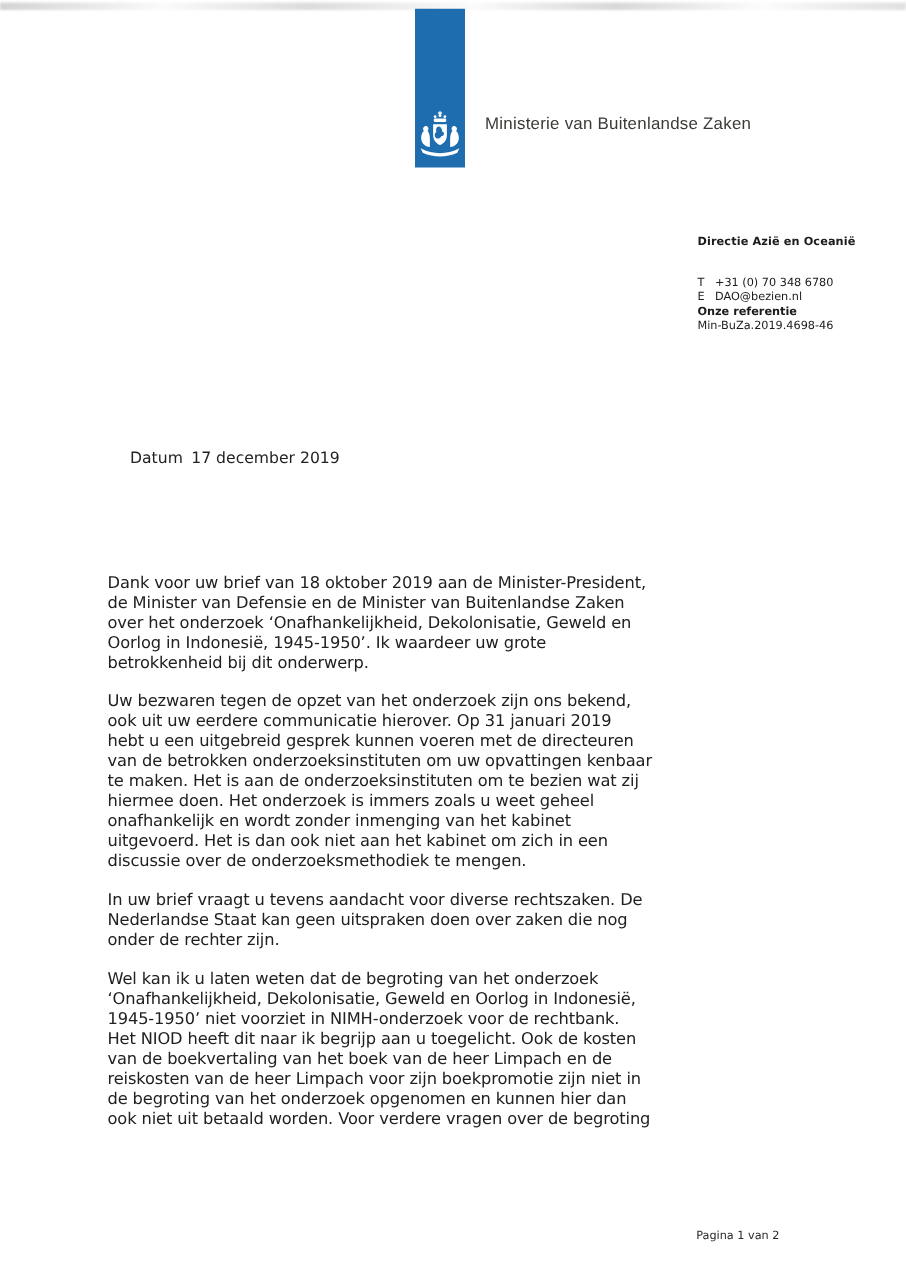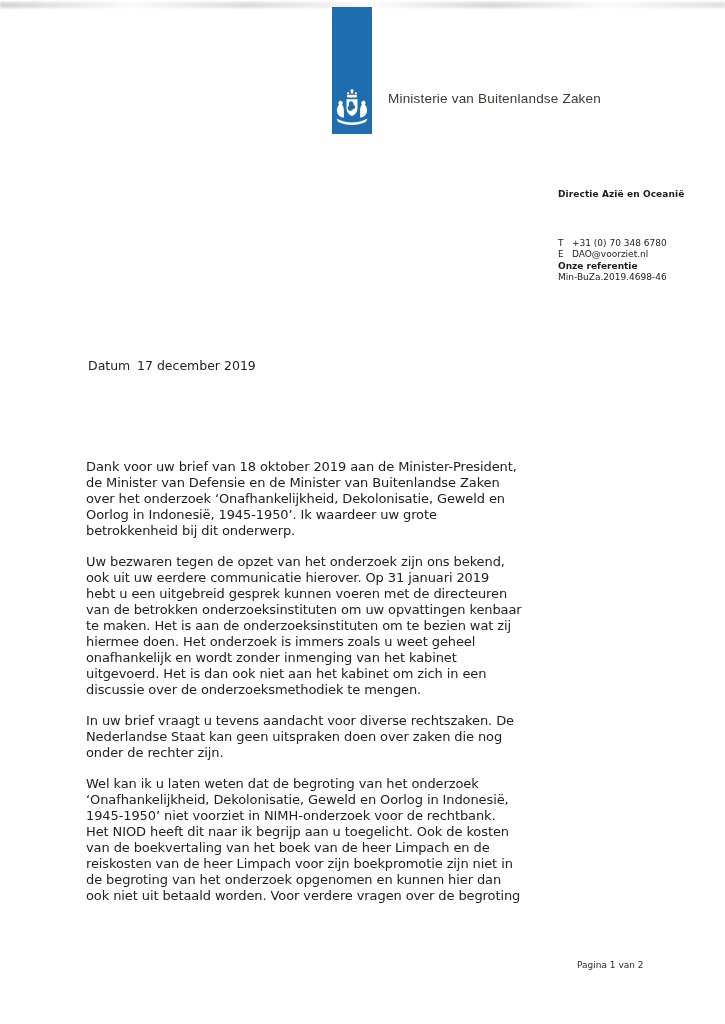--- a/index.html
+++ b/index.html
@@ -29,45 +29,45 @@
   .ministry {
     position:absolute; left:388px; top:91px;
     font-family:"Liberation Sans","DejaVu Sans",sans-serif;
     font-size:13.5px; color:#3a3a37; letter-spacing:.2px;
   }
   
   .info-col {
     position:absolute; left:558px; top:189px; width:162px;
     font-size:9px; line-height:11.6px; color:#1b1b1b;
   }
-  .directorate { font-weight:700; margin-bottom:37px; letter-spacing:.1px; }
+  .directorate { font-weight:700; margin-bottom:21px; letter-spacing:.1px; }
   .addr { white-space:pre-line; }
   .contacts { margin-top:4px; }
   .crow { display:flex; }
   .crow .cl { width:14px; flex:none; }
   .ref-label { font-weight:700; }
   
   .meta {
     position:absolute; left:88px; top:358px;
     font-size:12.5px; line-height:16px; color:#222;
   }
-  .mrow { display:flex; margin-bottom:10px; }
+  .mrow { display:flex; margin-bottom:10px;margin-left:16px; }
   .mlbl { width:49px; flex:none; }
   .mval { white-space:pre-line; width:520px; }
   
   .letter-body {
     position:absolute; left:86px; top:459px; width:535px;
     font-size:13px; line-height:16px; color:#212121;
     letter-spacing:-.1px;
   }
   .letter-body p { margin:0 0 15px 0; white-space:pre-line; }
   
   .pagenum {
-    position:absolute; left:557px; top:960px;
-    font-size:9px; color:#2a2a2a;margin-left:20px;
+    position:absolute; left:557px; top:984px;
+    font-size:9px; color:#2a2a2a;
   }
 </style>
 </head>
 <body>
 
 <div class="page">
 
   <div class="scan-streak"></div>
 
   <div class="logo-bar">
@@ -97,21 +97,21 @@
 
   <aside class="info-col">
     <div class="directorate">Directie Azië en Oceanië</div>
     <div class="contacts">
       <div class="crow">
         <span class="cl">T</span>
         <span>+31 (0) 70 348 6780</span>
       </div>
       <div class="crow">
         <span class="cl">E</span>
-        <span>DAO@voorziet.nl</span>
+        <span>DAO@bezien.nl</span>
       </div>
     </div>
     <div class="ref-label">Onze referentie</div>
     <div class="ref">Min-BuZa.2019.4698-46</div>
   </aside>
 
   <section class="meta">
     <div class="mrow">
       <span class="mlbl">Datum</span>
       <span class="mval">17 december 2019</span>

